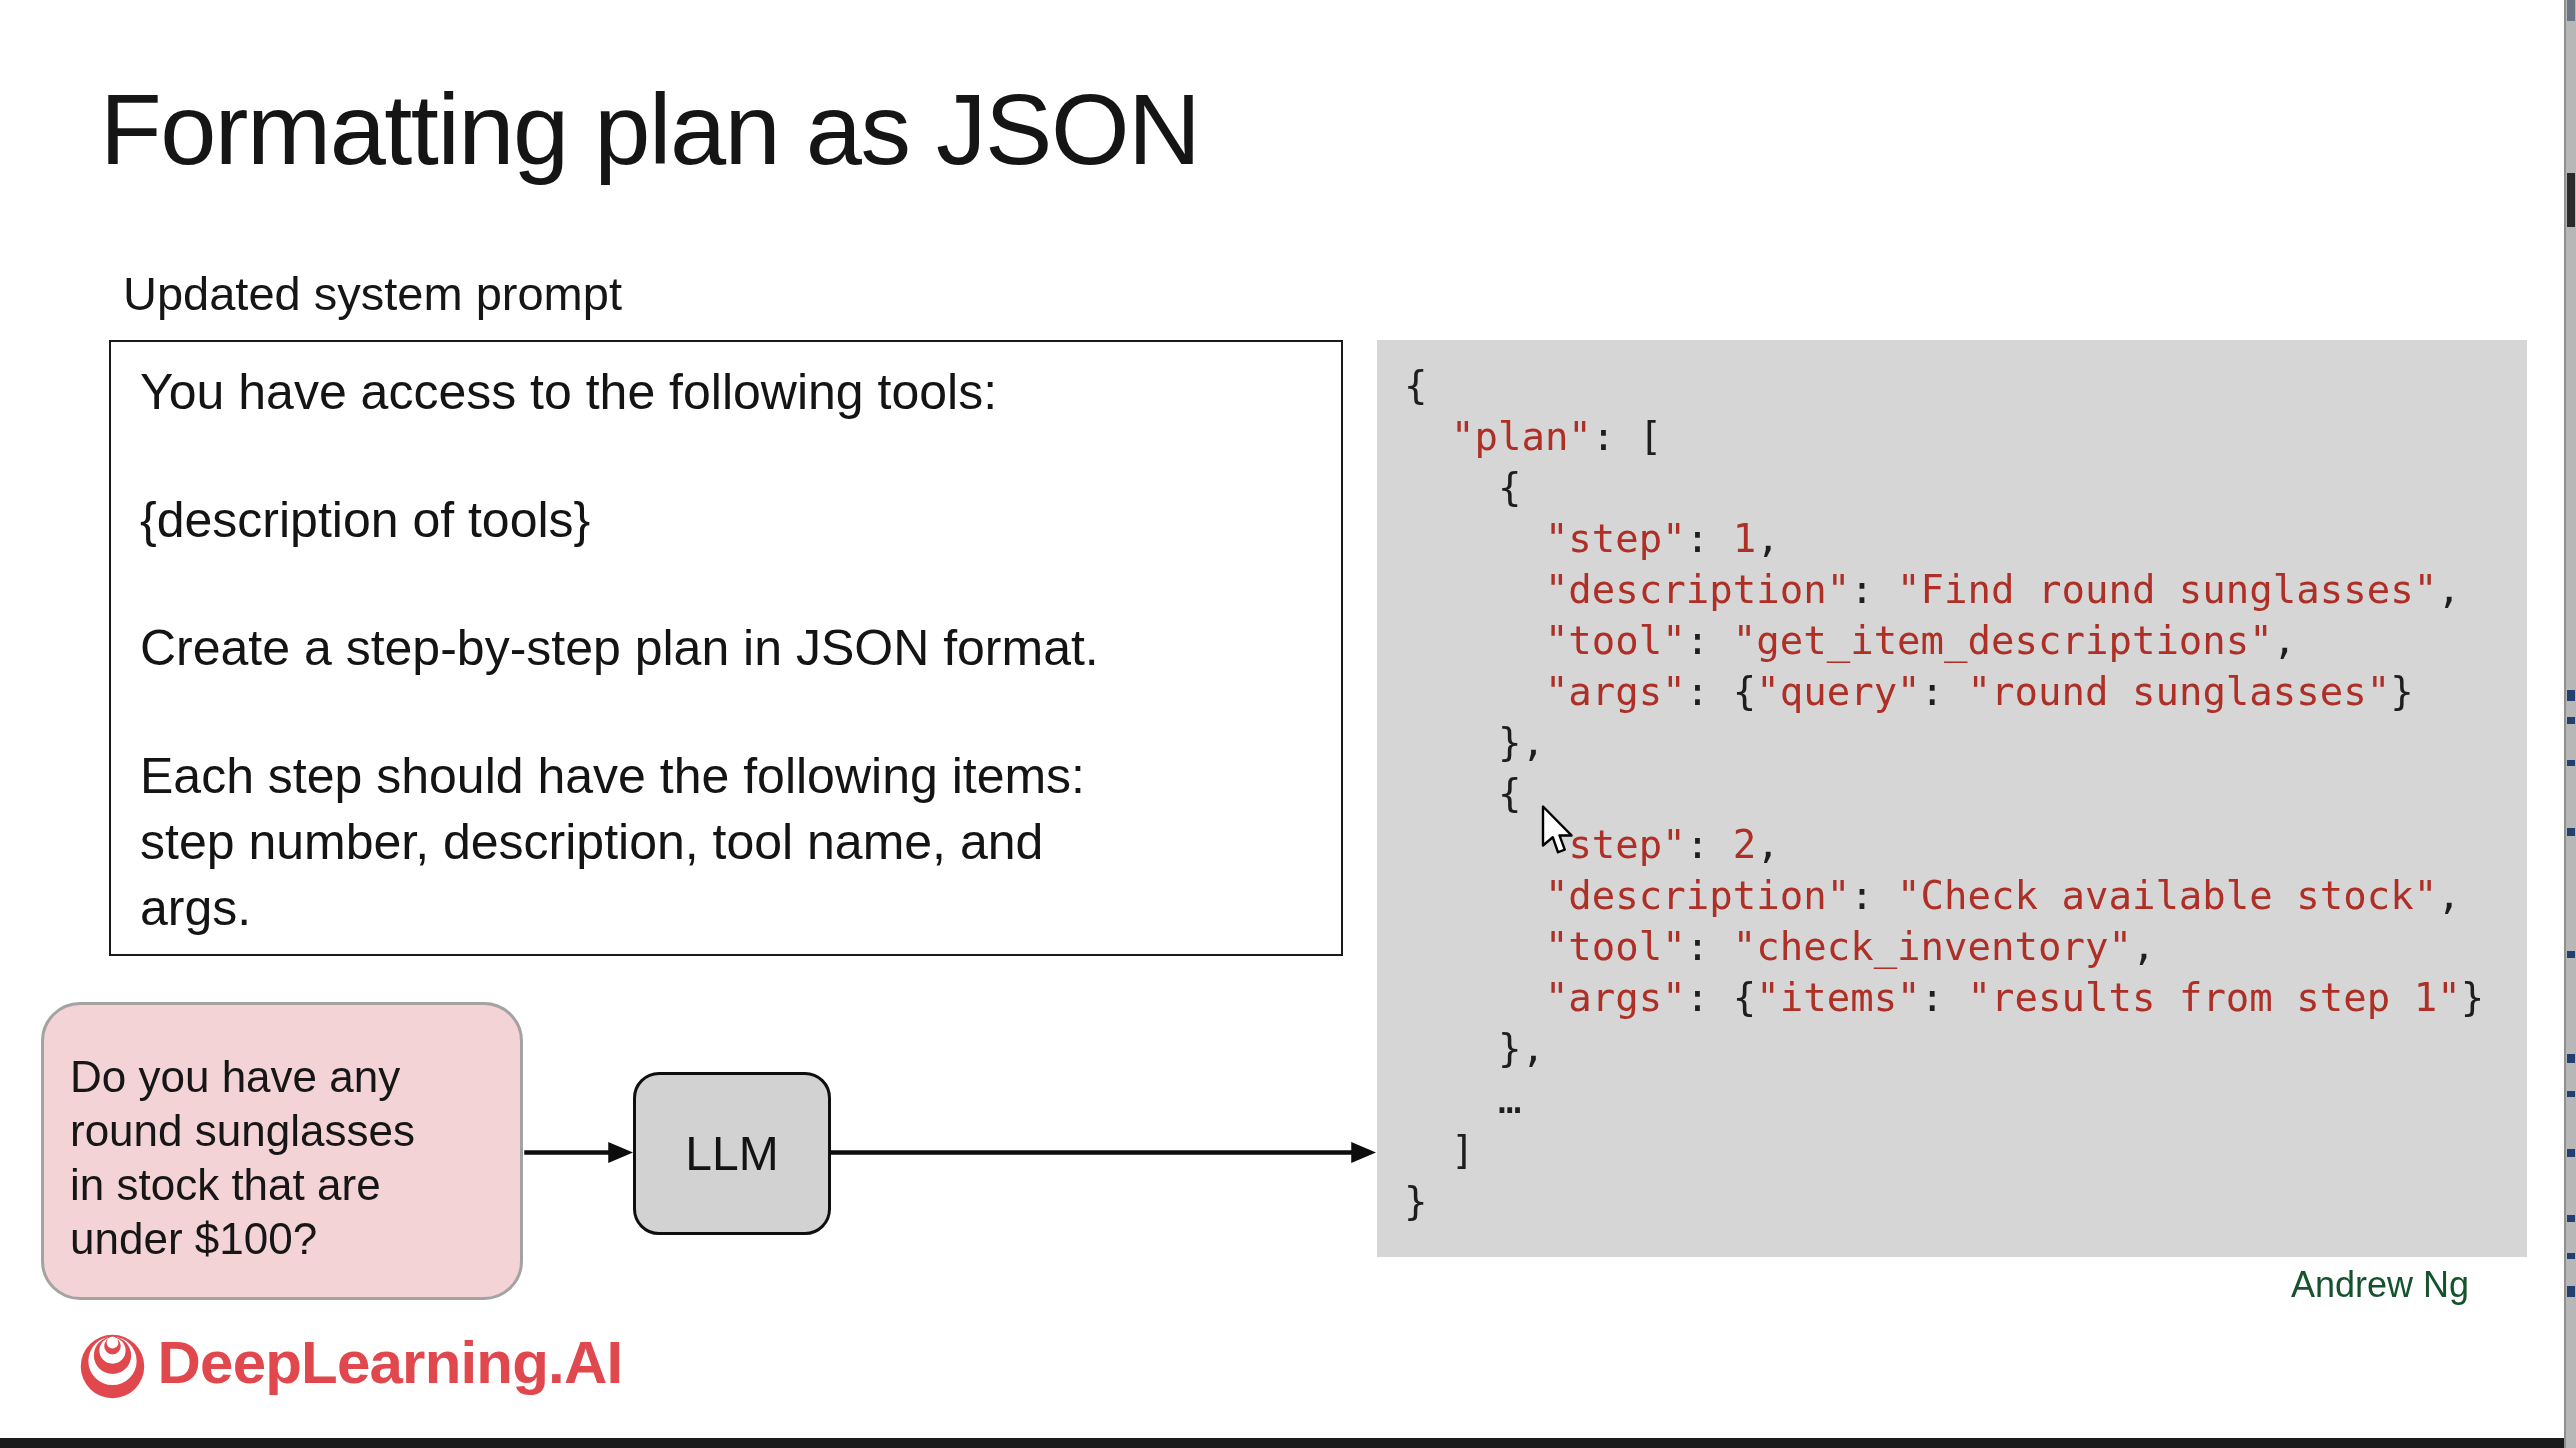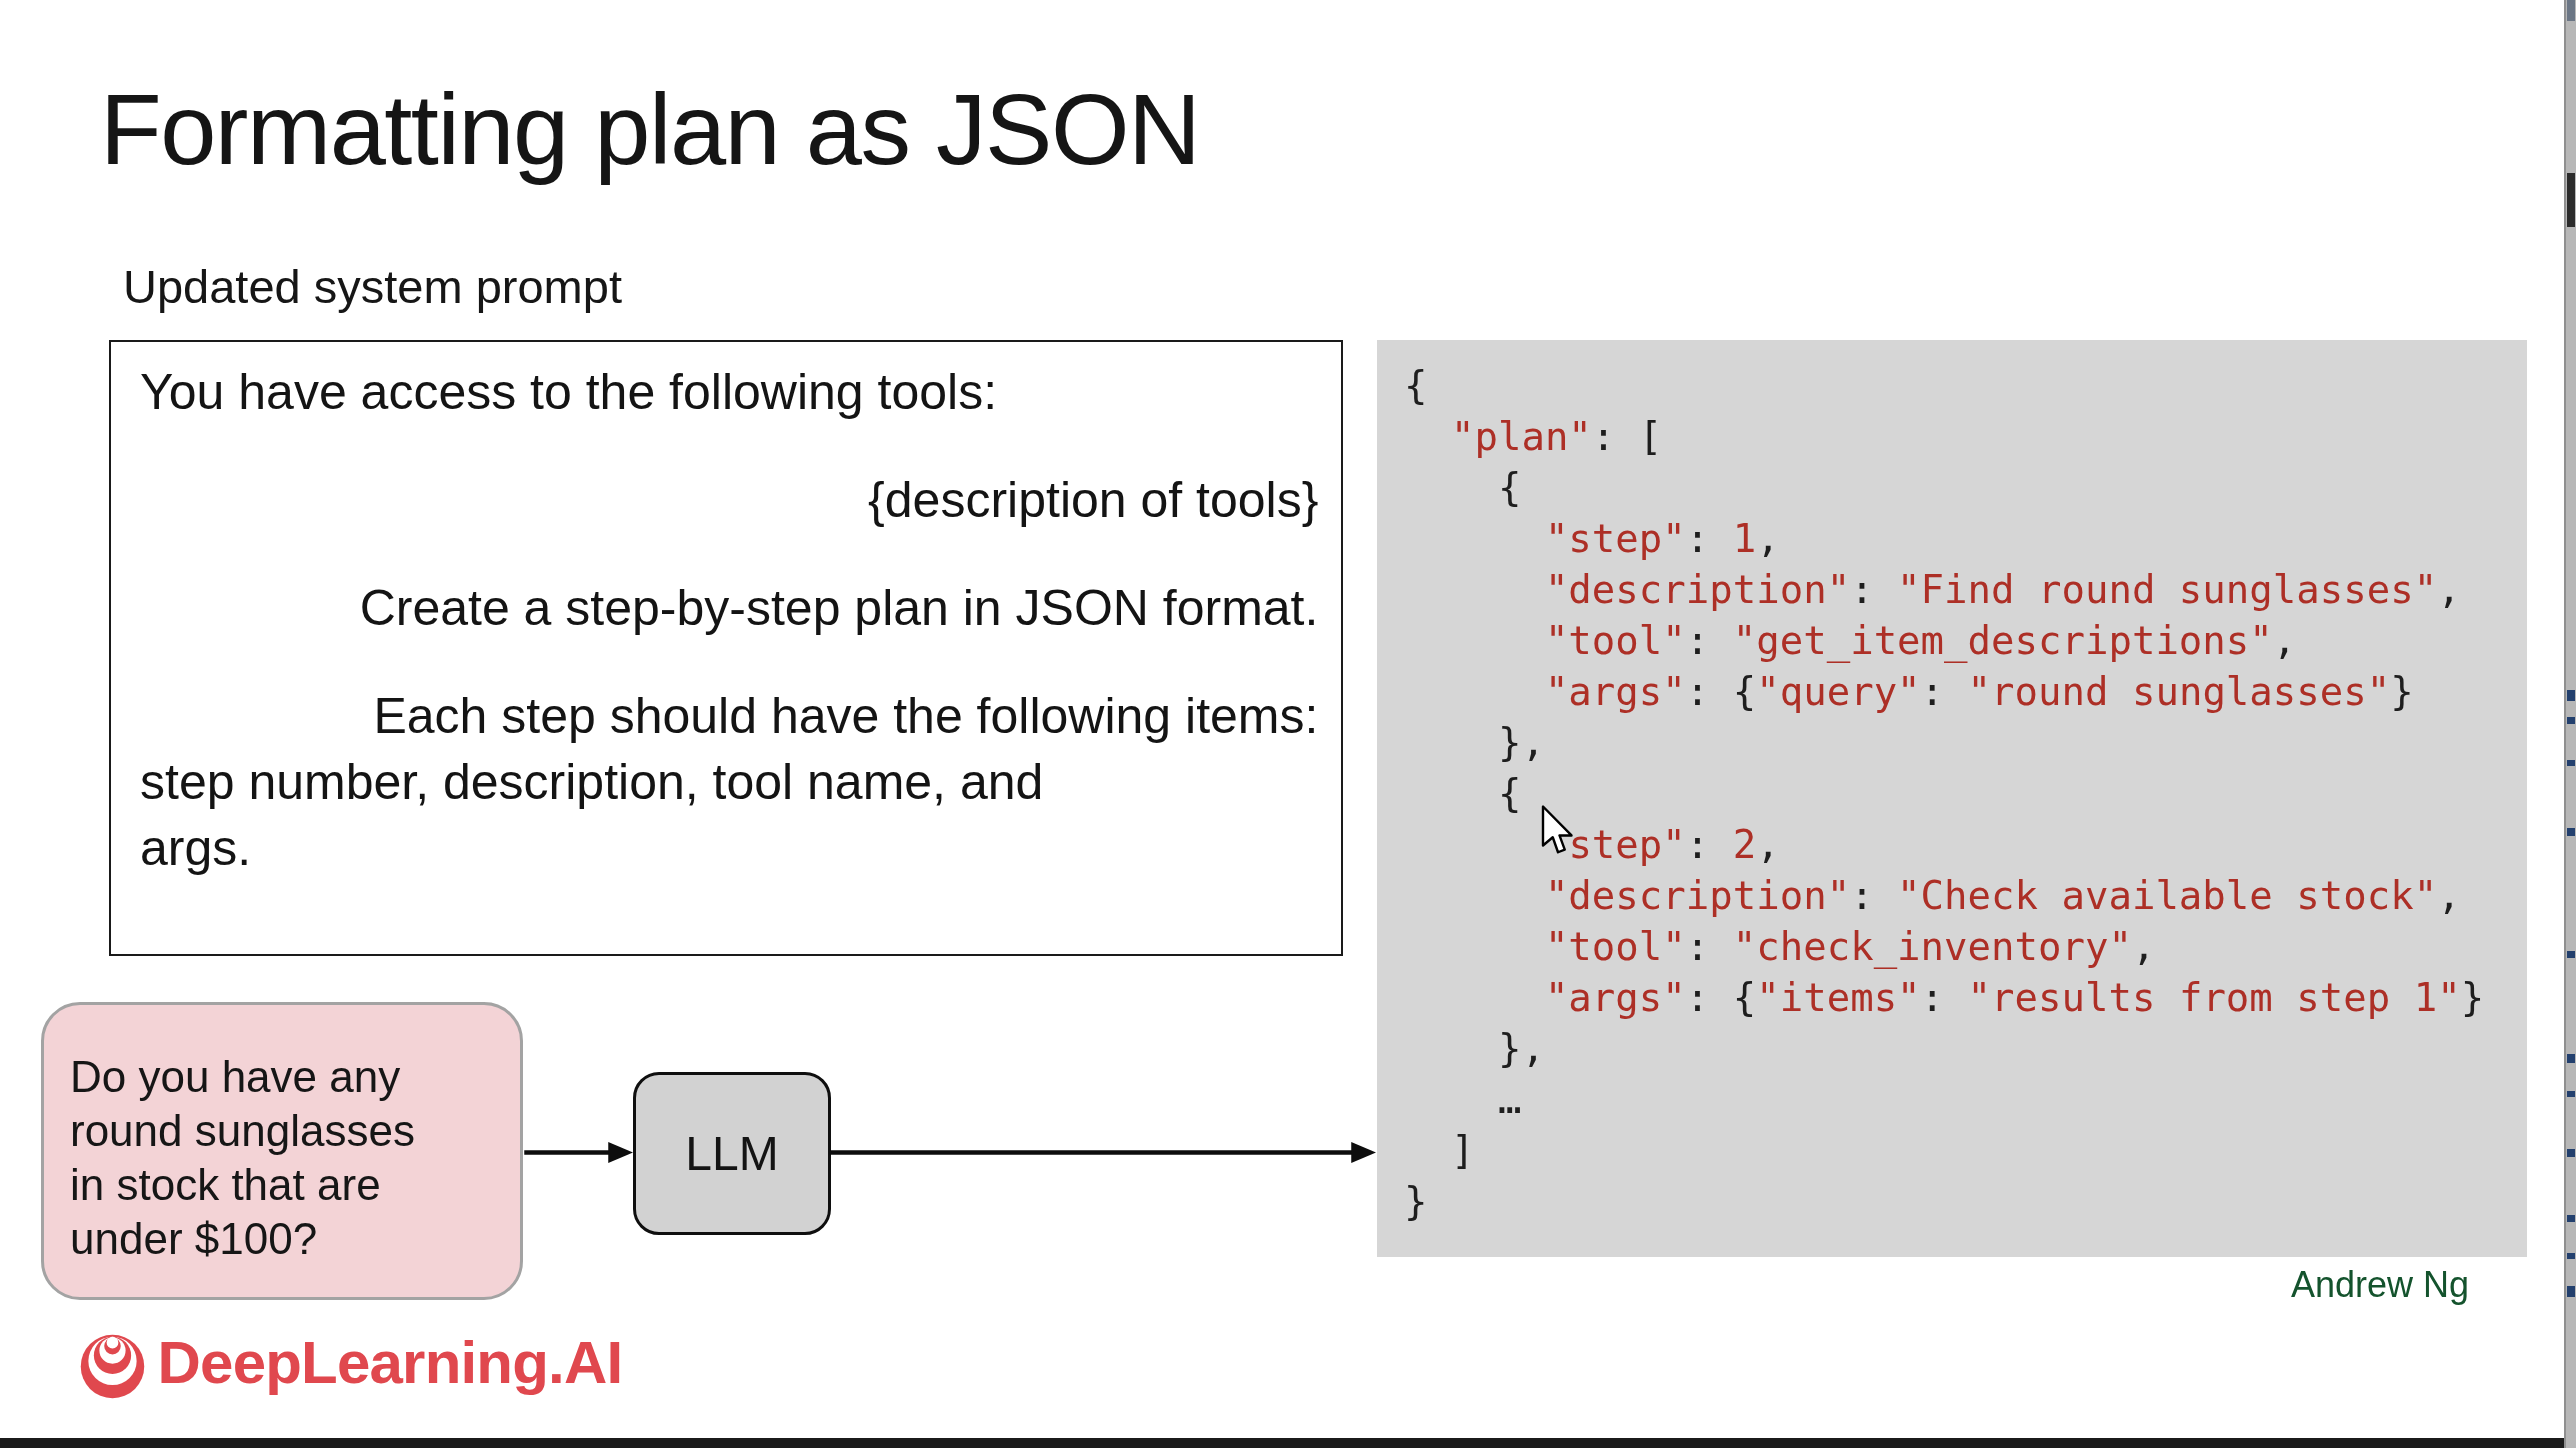--- a/index.html
+++ b/index.html
@@ -2,27 +2,27 @@
 <html style="font-size:12px"><head>
 <meta charset="utf-8">
 <style>
   html,body{margin:0;padding:0;background:#ffffff;}
   .slide{position:relative;width:2576px;height:1449px;background:#ffffff;overflow:hidden;
          font-family:"Liberation Sans", sans-serif;color:#111;}
 
   .title{position:absolute;left:100px;top:72px;font-size:101px;font-weight:500;
          letter-spacing:-1.5px;color:#151515;white-space:nowrap;}
 
-  .section-label{position:absolute;left:123px;top:259px;font-size:47px;font-weight:400;color:#161616;}
+  .section-label{position:absolute;left:123px;top:266px;font-size:47px;font-weight:400;color:#161616;}
 
   .prompt-box{position:absolute;left:109px;top:340px;width:1234px;height:616px;
               border:2.3px solid #1a1a1a;background:#fff;box-sizing:border-box;
               padding:16.6px 22.6px 0 29px;}
   .pline{font-size:50px;line-height:66px;color:#141414;white-space:nowrap;}
-  .pgap{margin-top:42px;text-align:right;}
+  .pgap{margin-top:62px;}
 
   .code-panel{position:absolute;left:1377px;top:340px;width:1150px;height:917px;
               background:#d6d6d6;box-sizing:border-box;padding:20.3px 7.5px 0 27px;}
   .code-line{font-family:"DejaVu Sans Mono", monospace;font-size:39px;line-height:51px;
              white-space:pre;}
 
   .bubble{position:absolute;left:41px;top:1002px;width:482px;height:298px;
           background:#f3d3d6;border:3px solid #a3a3a3;border-radius:39px;
           box-sizing:border-box;padding:45px 15px 0 26px;}
   .bline{font-size:44px;line-height:54px;color:#161616;white-space:nowrap;}

